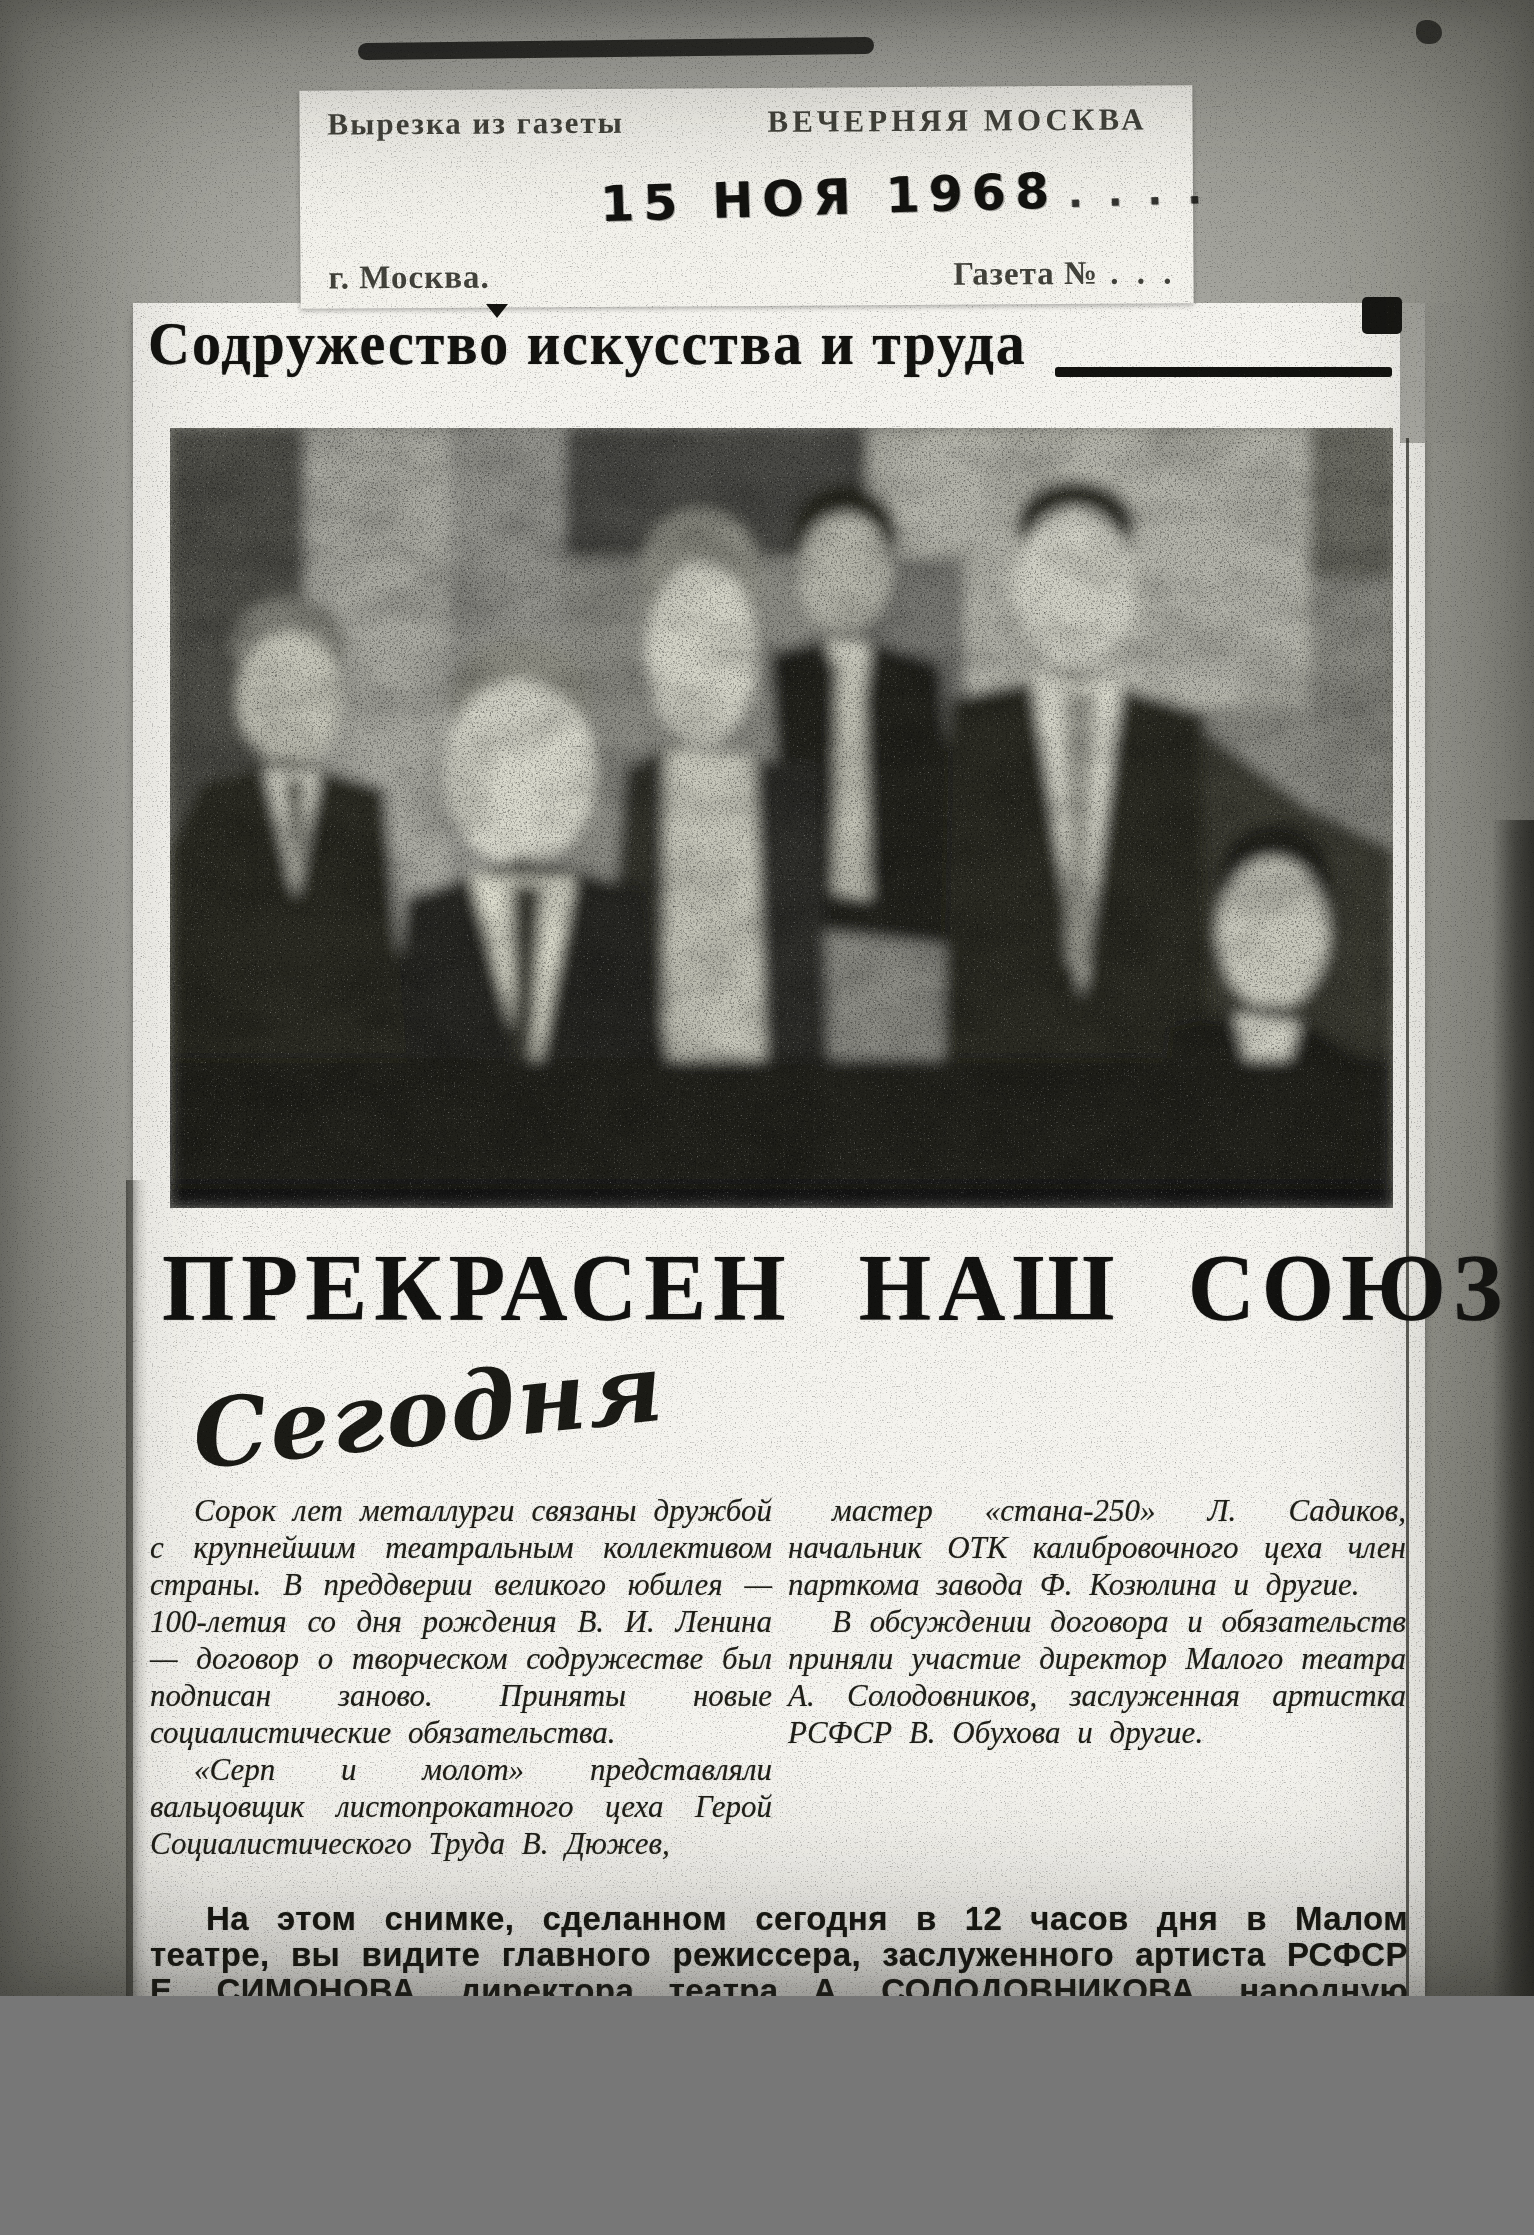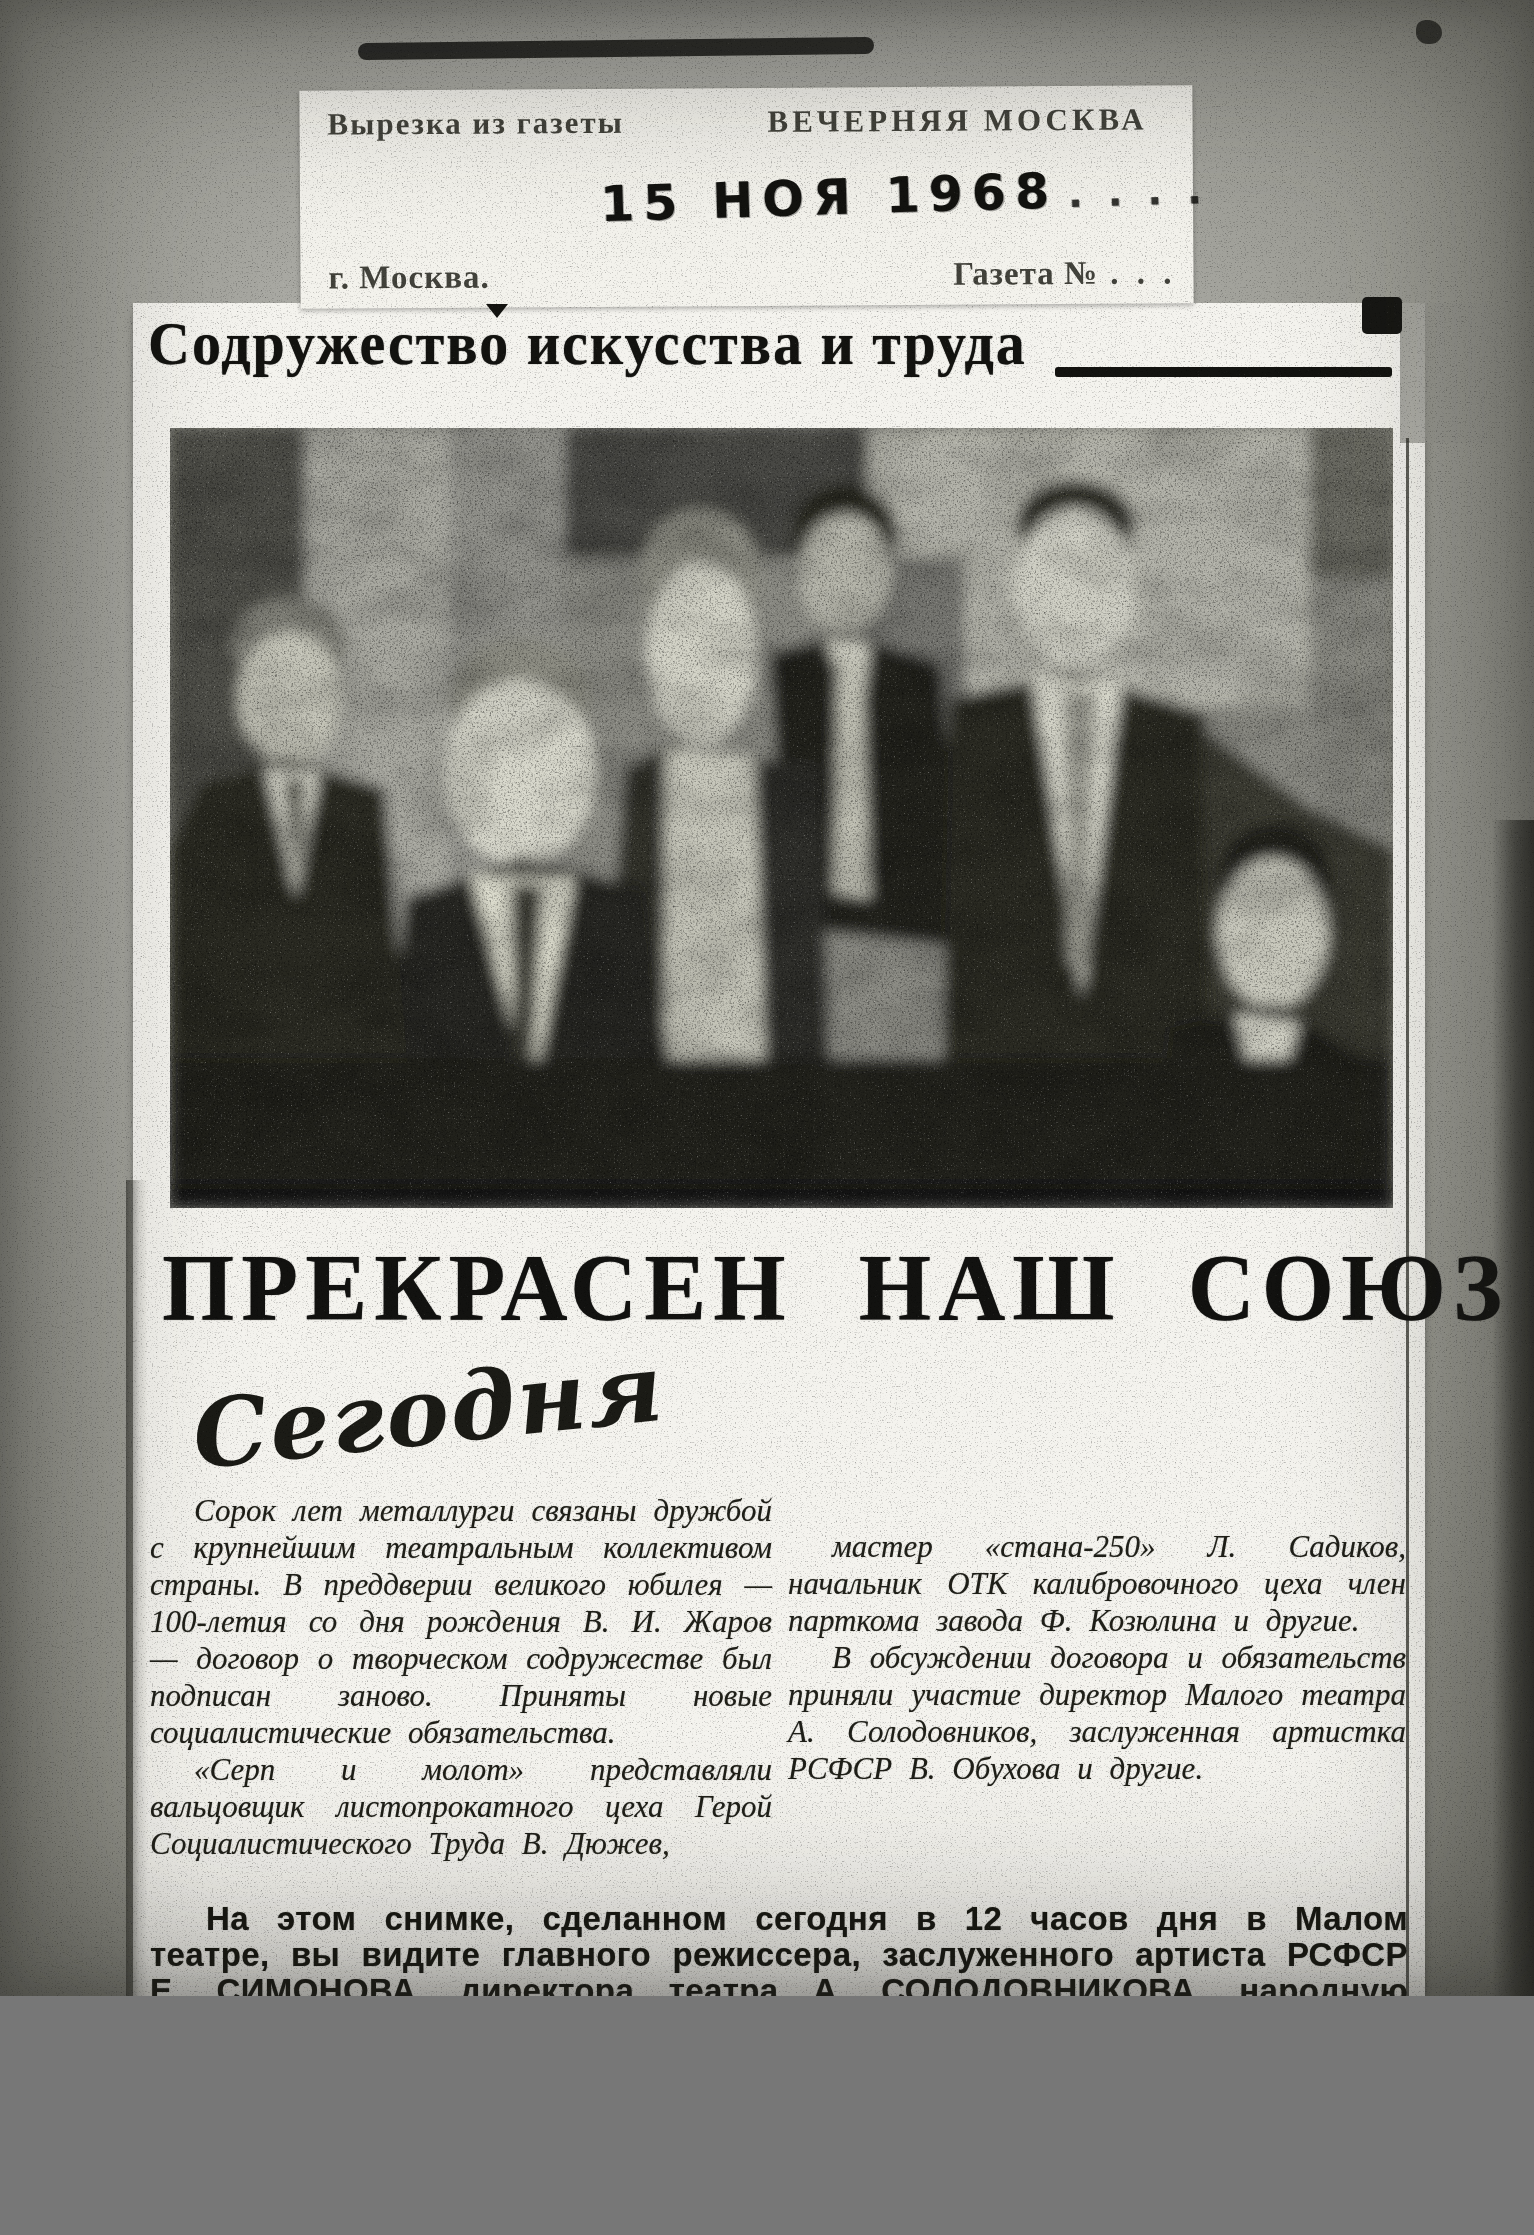--- a/index.html
+++ b/index.html
@@ -60,21 +60,21 @@
     font-size:93px;font-weight:bold;color:#121210;letter-spacing:7px;word-spacing:36px;
     transform:scaleY(1.03);text-shadow:0 0 1px rgba(10,10,8,.7);}
   .script-word{position:absolute;left:192px;top:1356px;z-index:8;font-family:"DejaVu Serif", serif;
     font-style:italic;font-weight:bold;font-size:94px;color:#1b1b16;transform:rotate(-6deg);letter-spacing:2px;}
   .lead{position:absolute;left:568px;top:1342px;width:856px;z-index:8;
     font-size:34px;font-weight:bold;font-style:italic;line-height:39px;color:#1b1b15;
     text-align:justify;word-spacing:20px;letter-spacing:1px;text-shadow:0 0 1px rgba(10,10,8,.5);}
   .col{position:absolute;top:1492px;z-index:8;font-style:italic;font-size:31px;line-height:37px;
     color:#1f1f18;text-align:justify;word-spacing:9px;text-shadow:0 0 1px rgba(10,10,8,.45);}
   .col-left{left:150px;width:622px;}
-  .col-right{left:788px;width:618px;margin-top:36px;}
+  .col-right{left:788px;width:618px;}
   .col .para{text-indent:44px;}
 
   
   .caption{position:absolute;left:150px;top:1901px;width:1258px;z-index:8;position:absolute;
     font-family:"Liberation Sans", sans-serif;font-weight:bold;font-size:33px;line-height:36px;
     color:#15150f;text-align:justify;word-spacing:7px;letter-spacing:.4px;text-shadow:0 0 1px rgba(10,10,8,.5);}
   .caption .para{text-indent:56px;}
   .photo-credit{position:absolute;right:6px;bottom:-2px;font-family:"Liberation Sans", sans-serif;
     font-weight:bold;font-size:38px;color:#15150f;letter-spacing:1px;}
 </style>
@@ -183,21 +183,21 @@
       <rect x="0" y="0" width="1223" height="780" filter="url(#ph-mottle)" opacity="0.28"></rect>
       <rect x="0" y="0" width="1223" height="780" filter="url(#ph-dark)" opacity="0.5"></rect>
       <rect x="0" y="0" width="1223" height="780" filter="url(#ph-light)" opacity="0.45"></rect>
     </svg>
   </div>
 
   <div class="headline">ПРЕКРАСЕН НАШ СОЮЗ</div>
   <div class="script-word">Сегодня</div>
 
   <div class="col col-left">
-      <div class="para">Сорок лет металлурги связаны дружбой с крупнейшим театральным коллективом страны. В преддверии великого юбилея — 100-летия со дня рождения В. И. Жаров — договор о творческом содружестве был подписан заново. Приняты новые социалистические обязательства.</div>
+      <div class="para">Сорок лет металлурги связаны дружбой с крупнейшим театральным коллективом страны. В преддверии великого юбилея — 100-летия со дня рождения В. И. Ленина — договор о творческом содружестве был подписан заново. Приняты новые социалистические обязательства.</div>
       <div class="para">«Серп и молот» представляли вальцовщик листопрокатного цеха Герой Социалистического Труда В. Дюжев,</div>
     </div>
   <div class="col col-right">
       <div class="para">мастер «стана-250» Л. Садиков, начальник ОТК калибровочного цеха член парткома завода Ф. Козюлина и другие.</div>
       <div class="para">В обсуждении договора и обязательств приняли участие директор Малого театра А. Солодовников, заслуженная артистка РСФСР В. Обухова и другие.</div>
     </div>
 
   <div class="caption">
     <div>
         <div class="para">На этом снимке, сделанном сегодня в 12 часов дня в Малом театре, вы видите главного режиссера, заслуженного артиста РСФСР Е. СИМОНОВА, директора театра А. СОЛОДОВНИКОВА, народную артистку РСФСР С. ФАДЕЕВУ, народного артиста РСФСР И. ЛЮБЕЗНОВА, Героя Социалистического Труда, вальцовщика завода «Серп и молот» В. ДЮЖЕВА, народного артиста СССР М. ЖАРОВА и мастера «стана 250» Л. САДИКОВА.</div>

